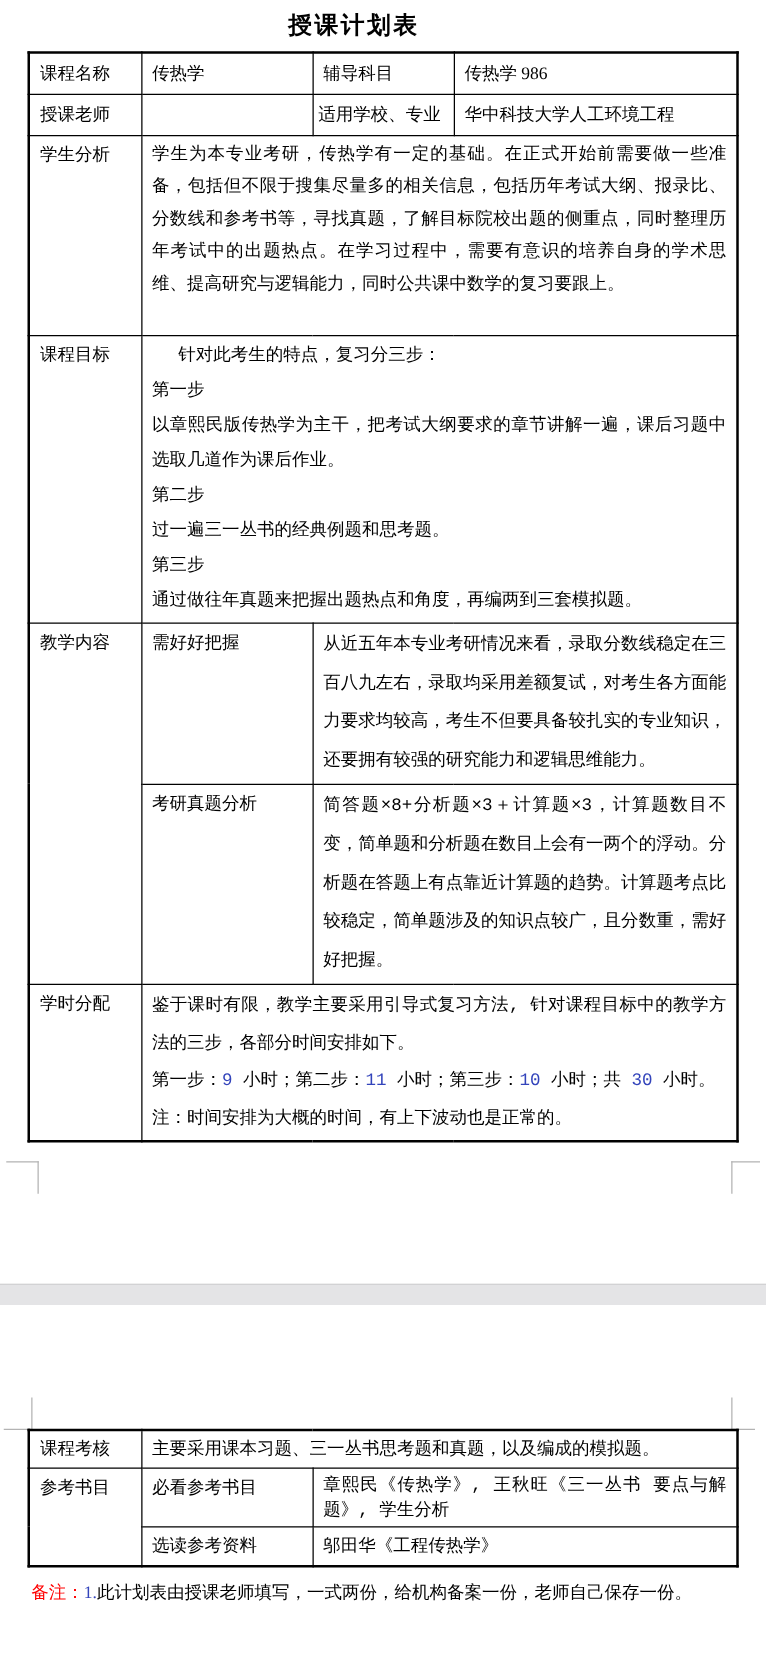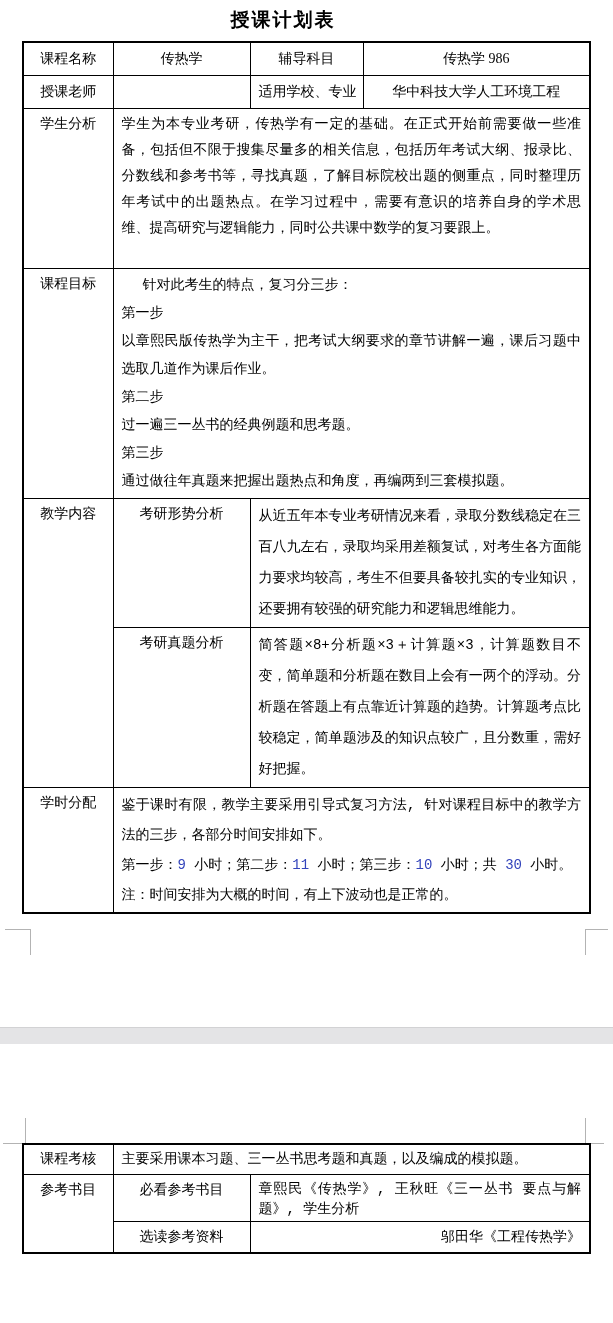--- a/index.html
+++ b/index.html
@@ -14,33 +14,33 @@
   }
   table{
     position:absolute;left:22px;width:567px;
     border-collapse:collapse;table-layout:fixed;
     border:2px solid #000;
   }
   #plan-table{top:41px;}
   #exam-table{top:1143px;}
   td{
     border:1px solid #000;font-size:14px;vertical-align:top;
-    padding:2px 8px;overflow:hidden;word-break:break-all;text-align:center;
+    padding:2px 8px;overflow:hidden;word-break:break-all;
   }
   td.lbl{padding-top:6px;margin-top:36px;}
   td.vmid{vertical-align:middle;padding-top:0;padding-bottom:0;}
   td.nowrap{white-space:nowrap;padding-left:4px;padding-right:2px;}
   .just{text-align:justify;font-family:Liberation Mono, monospace;}
   .lh26{line-height:26px;}
   .lh28{line-height:28px;}
   .lh30{line-height:30px;}
   .lh31{line-height:31px;margin-left:38px;}
   .lh20{line-height:20px;}
   .indent1{text-indent:21px;}
-  .center{text-align:right;}
+  .center{text-align:left;}
   .red{color:#ff0000;}
   .blue{color:#3344bb;}
   .page-separator{
     position:absolute;top:1027px;left:0;width:613px;height:16px;
     background:#e4e4e6;border-top:1px solid #d2d2d4;
   }
   .mark{position:absolute;}
   .mark-p1-left{top:929px;left:5px;width:25px;height:25px;
     border-top:1px solid #b3b3b3;border-right:1px solid #b3b3b3;}
   .mark-p1-right{top:929px;left:585px;width:22px;height:25px;
@@ -91,21 +91,21 @@
       <div>第一步</div>
       <div>以章熙民版传热学为主干，把考试大纲要求的章节讲解一遍，课后习题中选取几道作为课后作业。</div>
       <div>第二步</div>
       <div>过一遍三一丛书的经典例题和思考题。</div>
       <div>第三步</div>
       <div>通过做往年真题来把握出题热点和角度，再编两到三套模拟题。</div>
     </td>
   </tr>
   <tr style="height:124px">
     <td rowspan="2" class="lbl">教学内容</td>
-    <td class="lbl">考研形势分析</td>
+    <td class="lbl">需好好把握</td>
     <td colspan="2" class="just lh31">从近五年本专业考研情况来看，录取分数线稳定在三百八九左右，录取均采用差额复试，对考生各方面能力要求均较高，考生不但要具备较扎实的专业知识，还要拥有较强的研究能力和逻辑思维能力。</td>
   </tr>
   <tr style="height:160px">
     <td class="lbl">考研真题分析</td>
     <td colspan="2" class="just lh31">简答题×8+分析题×3＋计算题×3，计算题数目不变，简单题和分析题在数目上会有一两个的浮动。分析题在答题上有点靠近计算题的趋势。计算题考点比较稳定，简单题涉及的知识点较广，且分数重，需好好把握。</td>
   </tr>
   <tr style="height:123px">
     <td class="lbl">学时分配</td>
     <td colspan="3" class="just lh30">
       <div>鉴于课时有限，教学主要采用引导式复习方法, 针对课程目标中的教学方法的三步，各部分时间安排如下。</div>
@@ -139,13 +139,16 @@
     <td class="just lh20" style="padding-top:4px">章熙民《传热学》, 王秋旺《三一丛书 要点与解题》, 学生分析</td>
   </tr>
   <tr style="height:32px">
     <td class="vmid">选读参考资料</td>
     <td class="vmid center">邬田华《工程传热学》</td>
   </tr>
 </tbody>
   </table>
 
 <div class="note">
+  <div class="note-line">
+    <span class="red">备注：</span><span class="blue">1.</span><span>此计划表由授课老师填写，一式两份，给机构备案一份，老师自己保存一份。</span>
+  </div>
 </div>
 
 </body></html>

